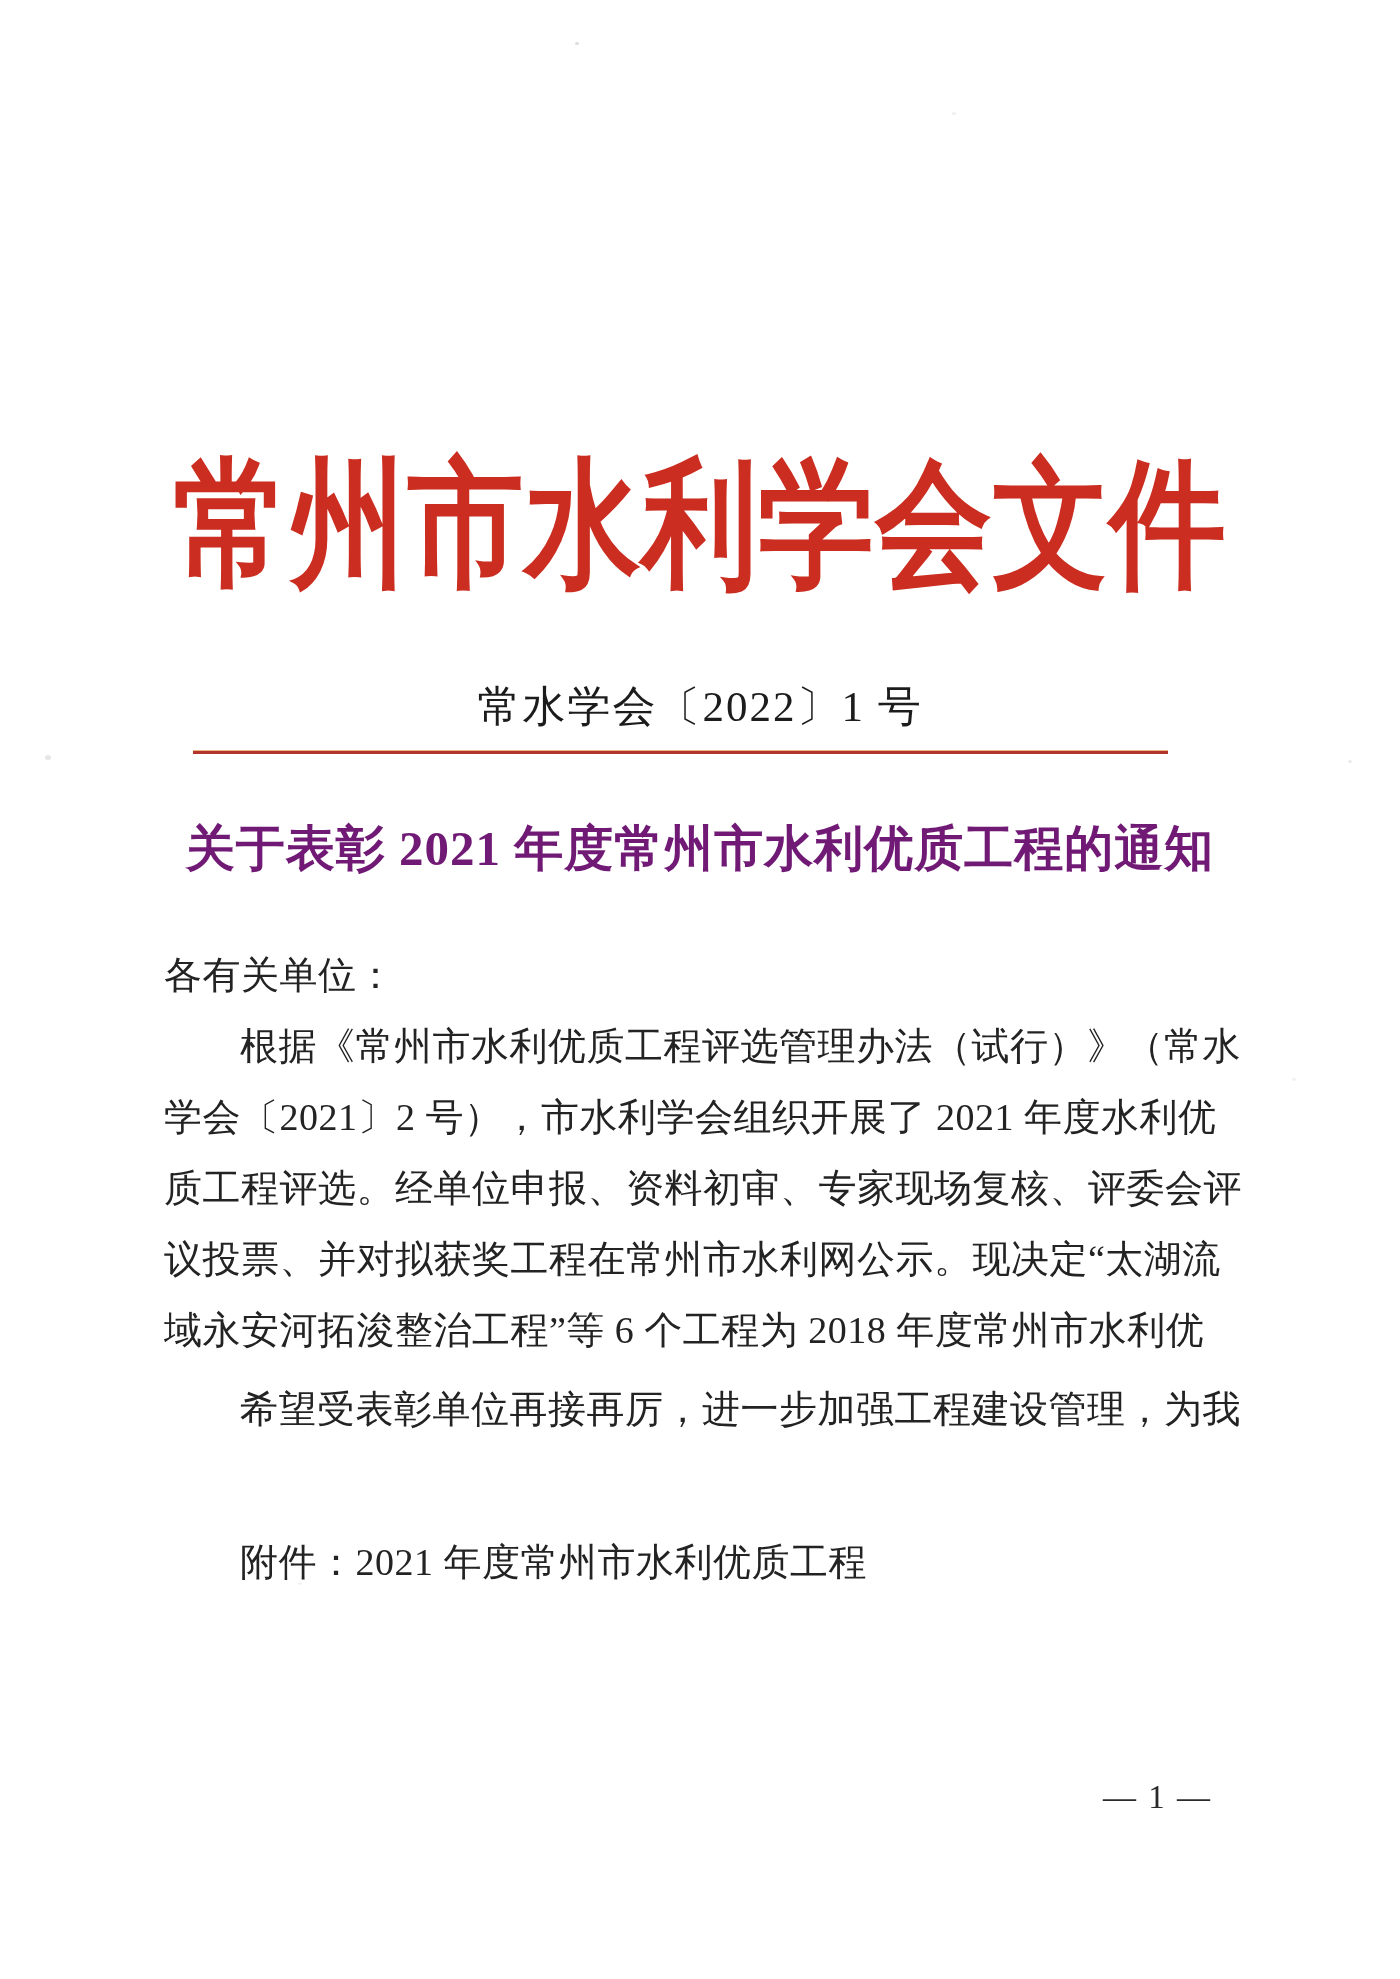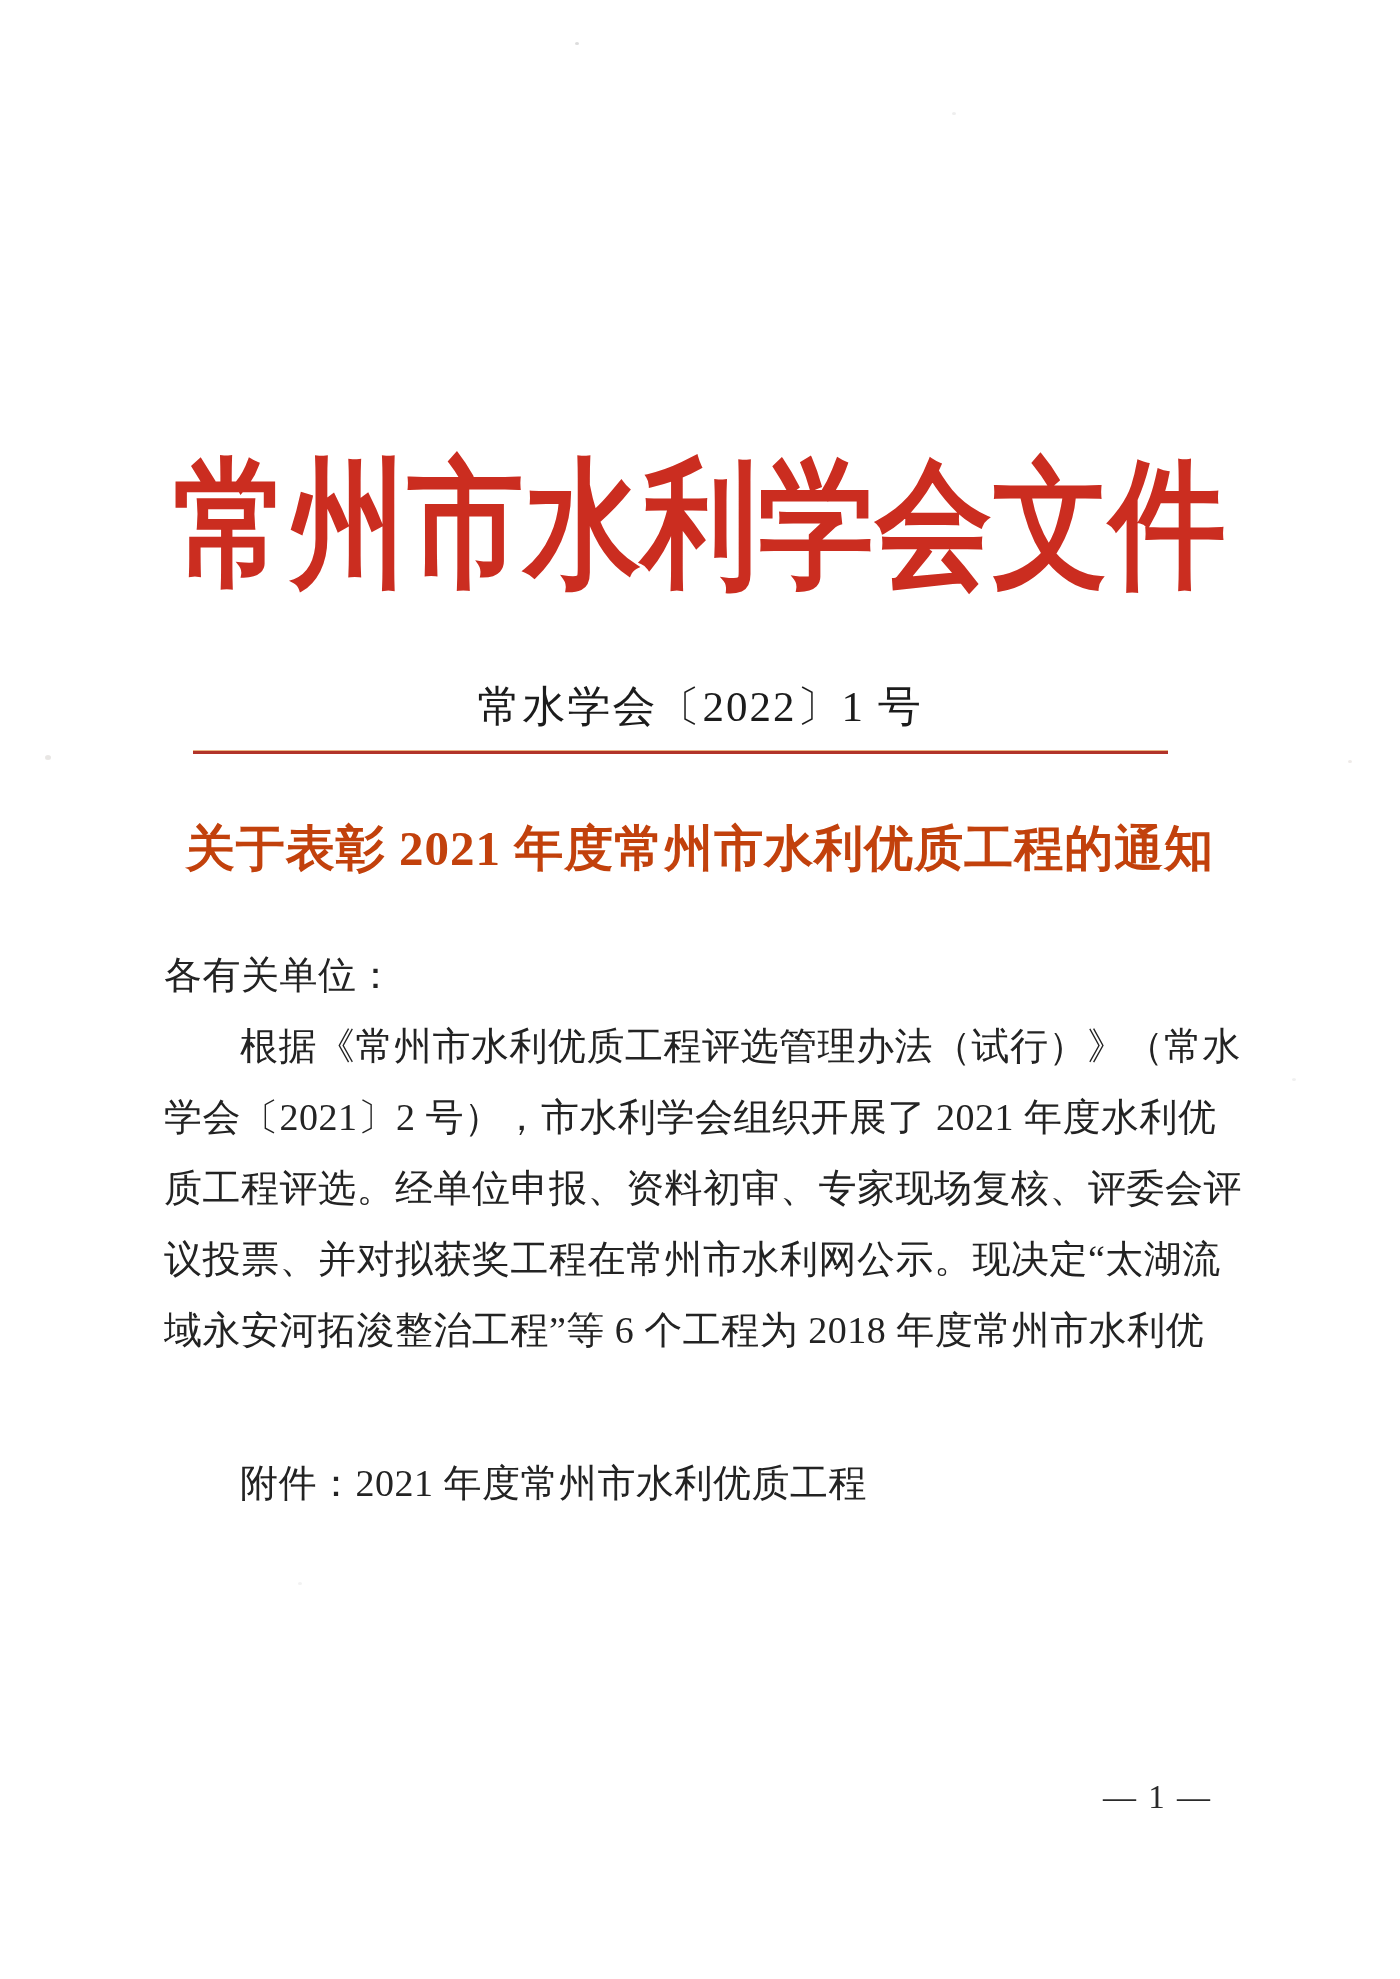--- a/index.html
+++ b/index.html
@@ -70,21 +70,21 @@
   }
   .heading {
     position: absolute;
     top: 816px;
     left: 0;
     width: 100%;
     text-align: center;
     font-size: 49px;
     font-weight: 700;
     letter-spacing: 1px;
-    color: #c2410c;
+    color: #701a75;
     white-space: nowrap;
   }
   .body-block {
     position: absolute;
     top: 940px;
     left: 164px;
     width: 1086px;
     font-size: 38px;
     letter-spacing: 0.5px;
     color: #232323;
@@ -123,18 +123,19 @@
 
   <div class="heading">关于表彰 2021 年度常州市水利优质工程的通知</div>
 
   <div class="body-block">
     <div class="line">各有关单位：</div>
     <div class="line indent">根据《常州市水利优质工程评选管理办法（试行）》（常水</div>
     <div class="line">学会〔2021〕2 号），市水利学会组织开展了 2021 年度水利优</div>
     <div class="line">质工程评选。经单位申报、资料初审、专家现场复核、评委会评</div>
     <div class="line">议投票、并对拟获奖工程在常州市水利网公示。现决定“太湖流</div>
     <div class="line">域永安河拓浚整治工程”等 6 个工程为 2018 年度常州市水利优</div>
+    <div class="line indent para-start">希望受表彰单位再接再厉，进一步加强工程建设管理，为我</div>
     <div class="line indent attachment-line">附件：2021 年度常州市水利优质工程</div>
   </div>
 
   <div class="page-number">— 1 —</div>
 
 </div>
 
 </body></html>

